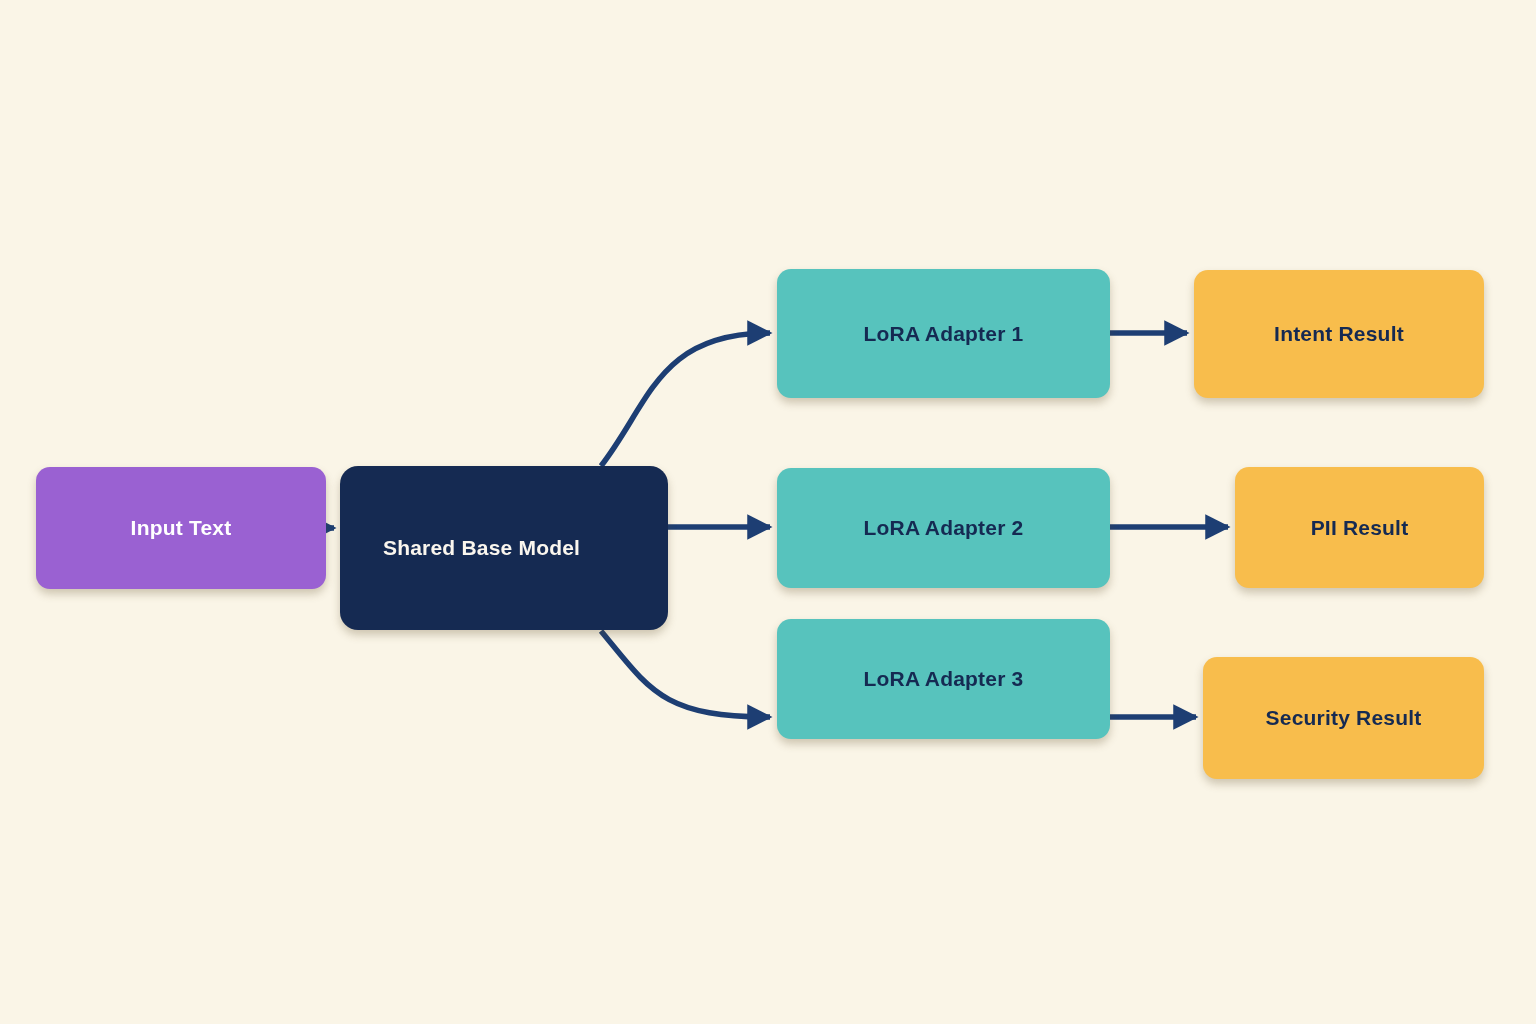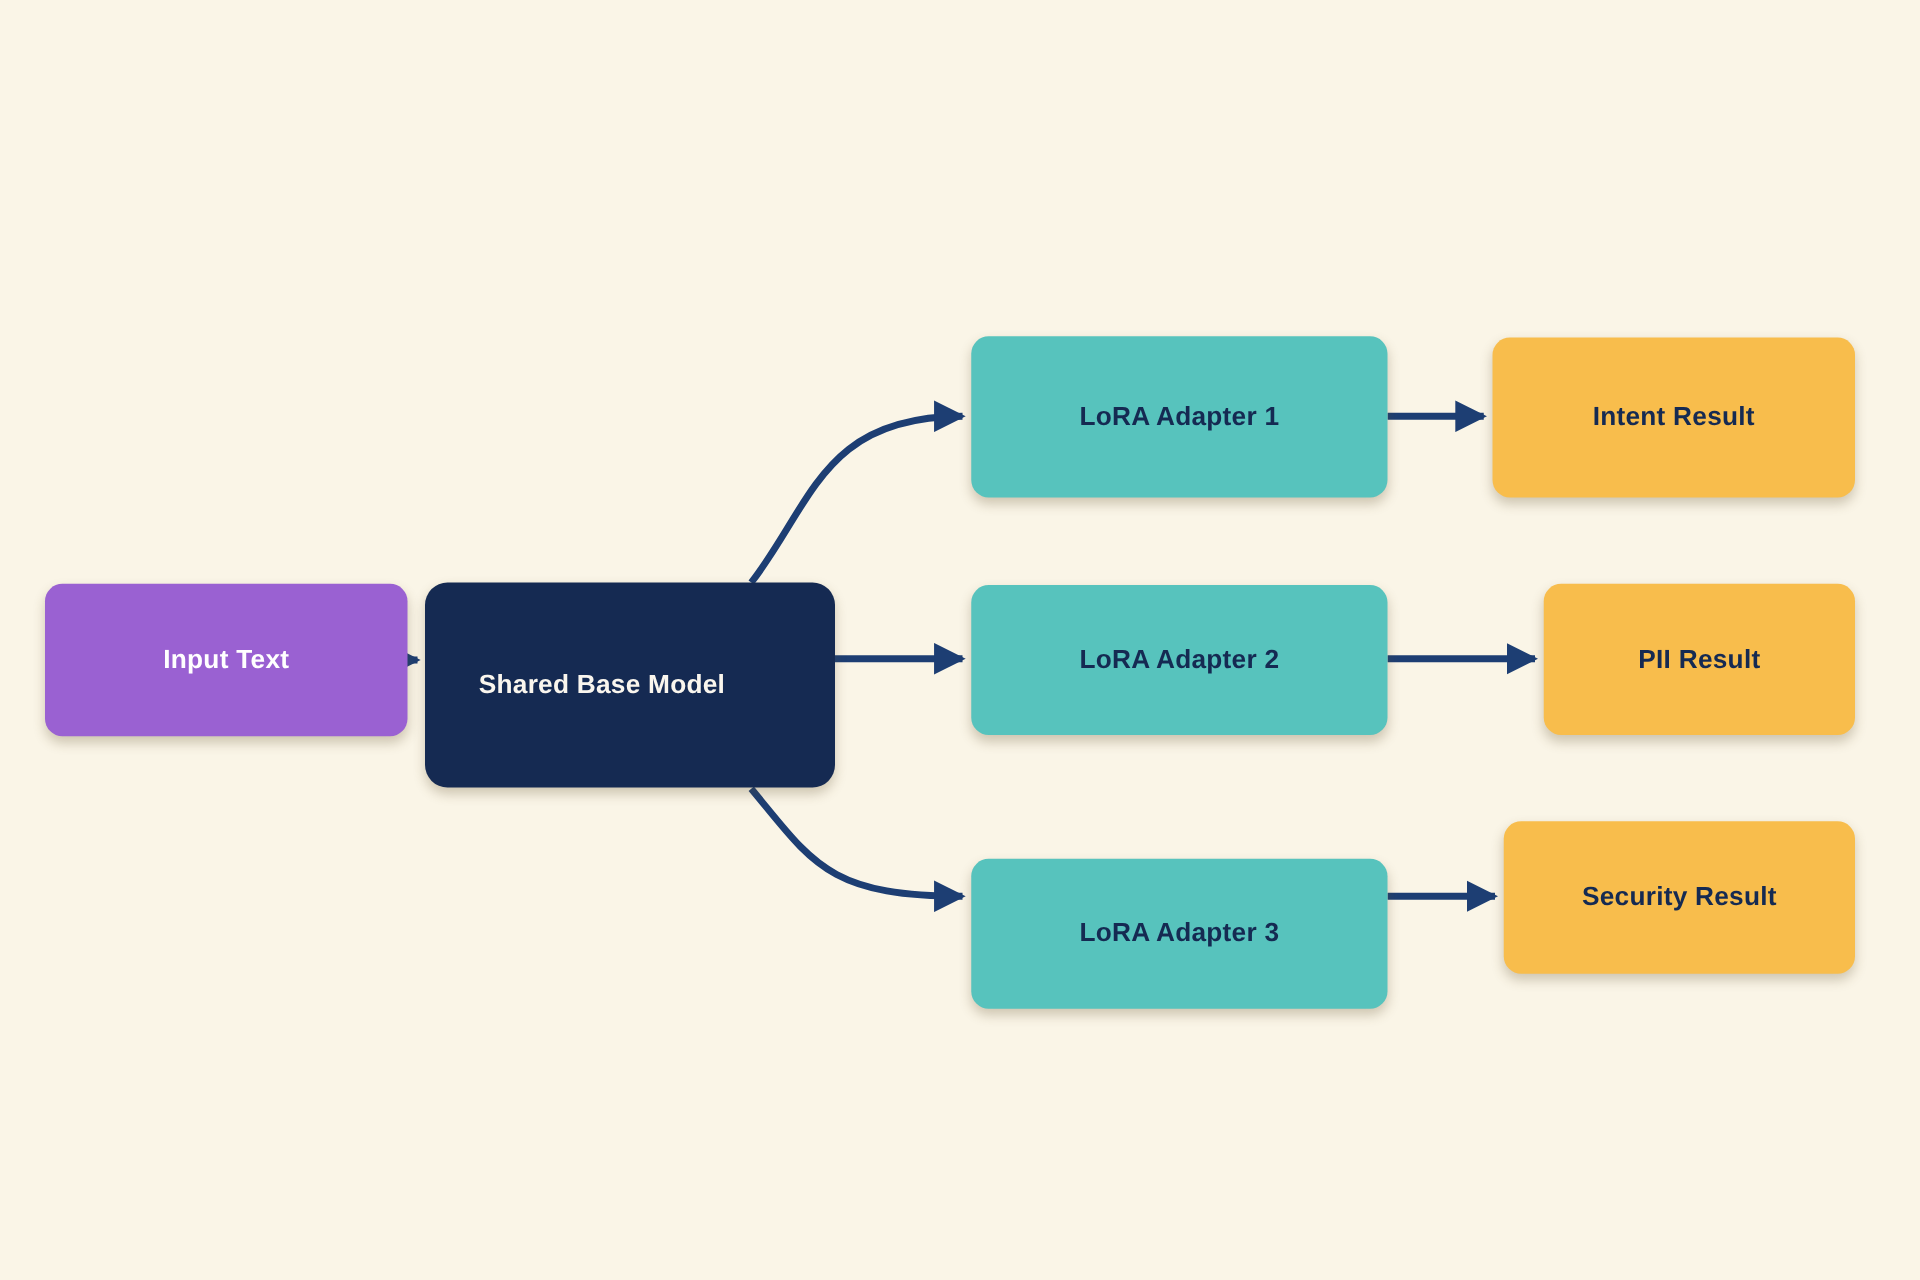--- a/index.html
+++ b/index.html
@@ -44,21 +44,21 @@
     padding: 0 46px 0 43px;
     line-height: 1.45;
   }
   .node-teal {
     background: #57c3bd;
     color: #152a52;
     width: 333px; height: 120px;
   }
   #node-adapter1 { left: 777px; top: 269px; height: 129px; }
   #node-adapter2 { left: 777px; top: 468px; }
-  #node-adapter3 { left: 777px; top: 687px; }
+  #node-adapter3 { left: 777px; top: 619px; }
   .node-amber {
     background: #f8bd4c;
     color: #152a52;
   }
   #node-intent   { left: 1194px; top: 270px; width: 290px; height: 128px; }
   #node-pii      { left: 1235px; top: 467px; width: 249px; height: 121px; }
   #node-security { left: 1203px; top: 657px; width: 281px; height: 122px; }
 </style>
 </head>
 <body>

